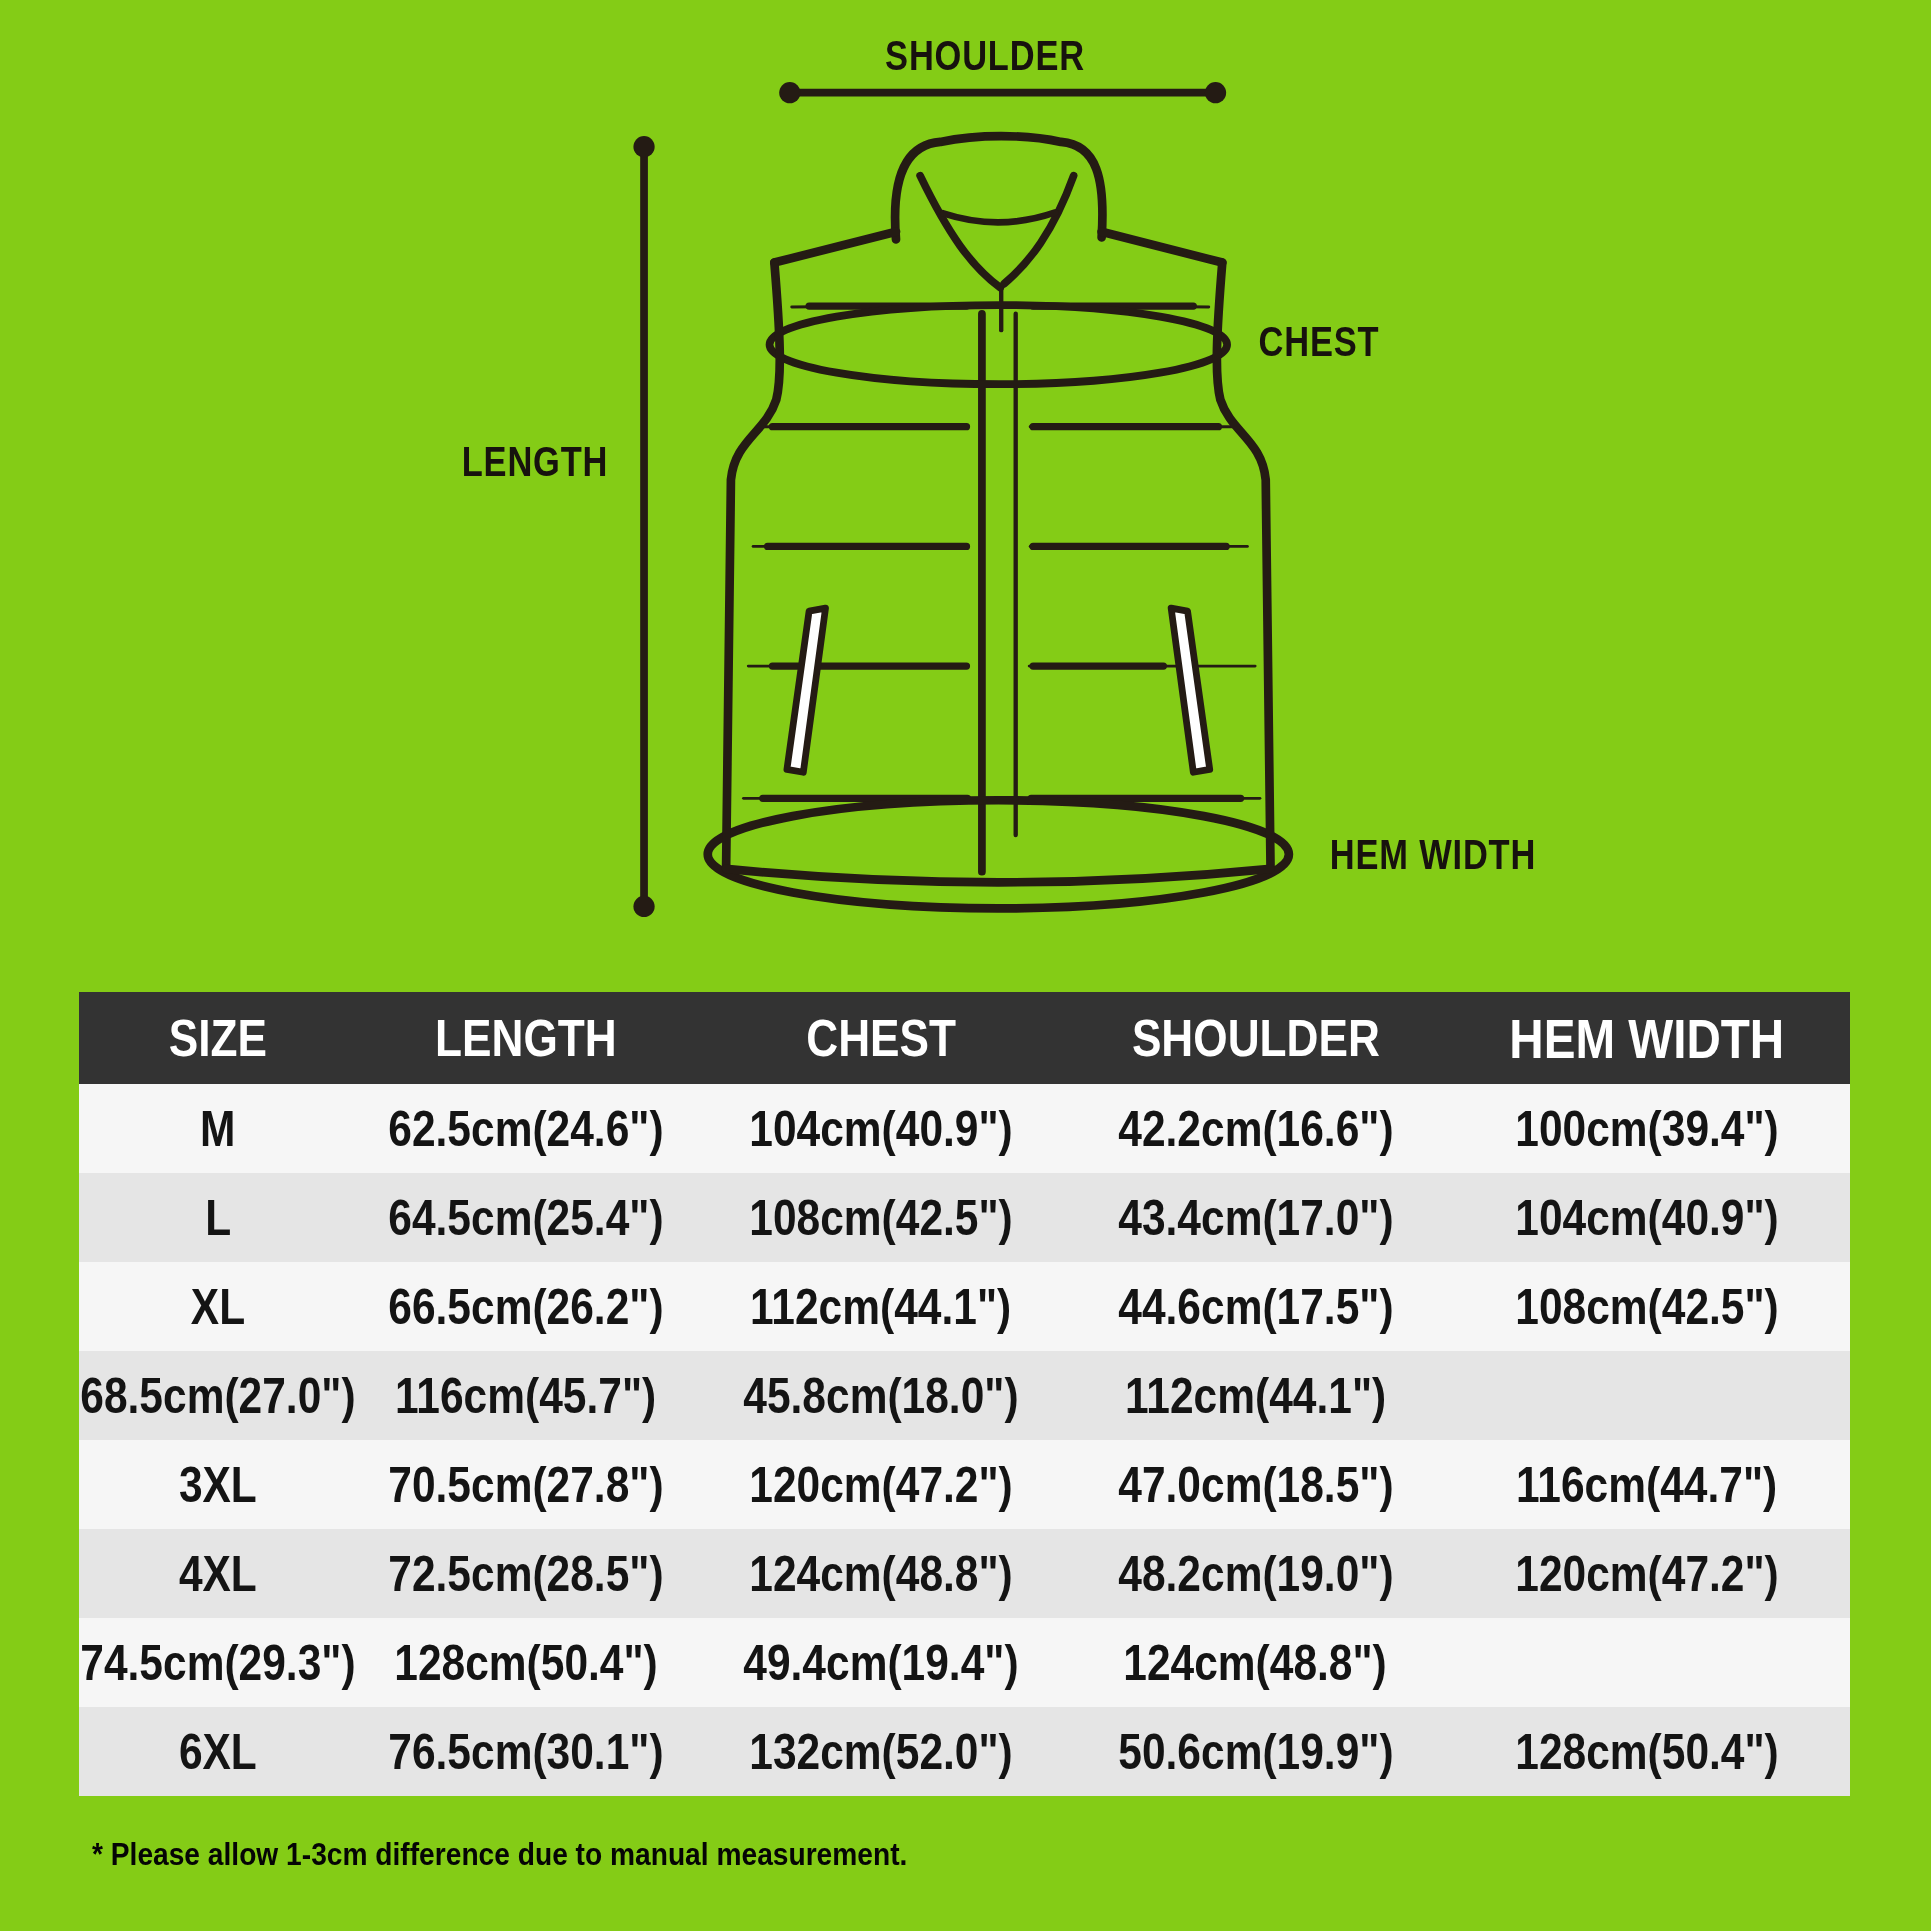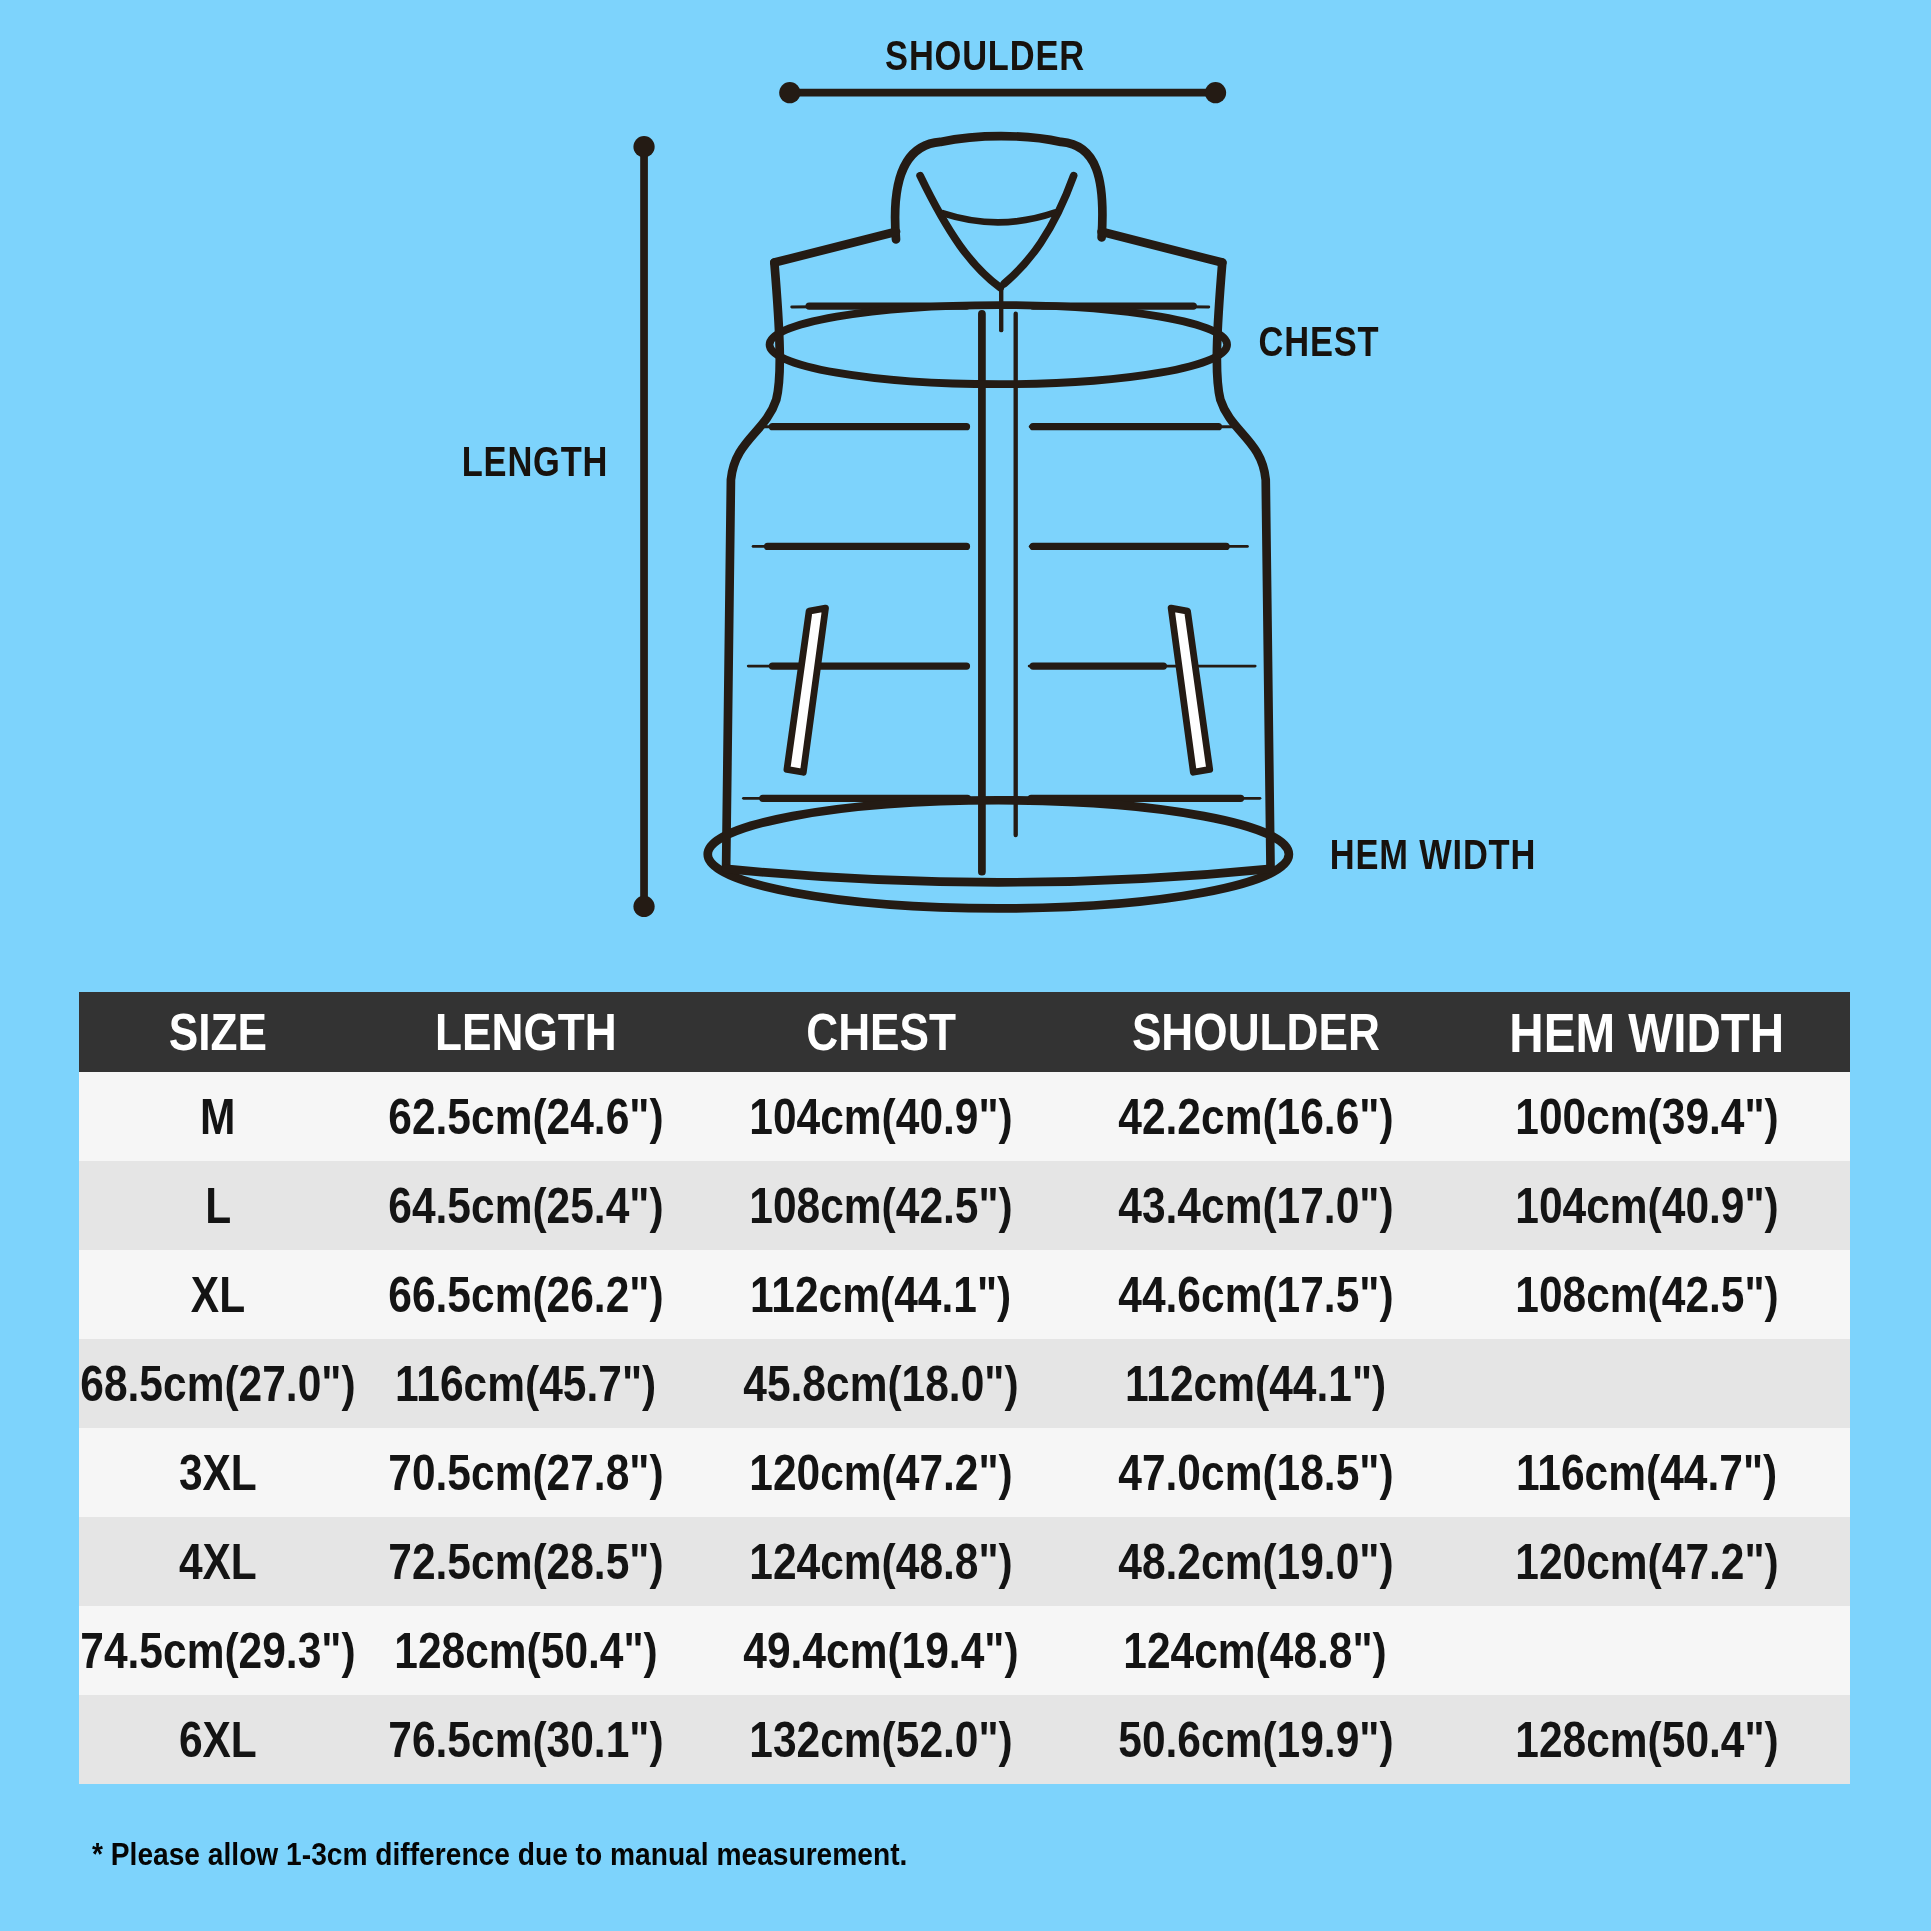--- a/index.html
+++ b/index.html
@@ -1,38 +1,38 @@
 <!DOCTYPE html>
 <html><head>
 <meta charset="utf-8">
 <style>
   html,body{margin:0;padding:0;background:#ffffff;}
   .stage{
-    position:relative;width:1931px;height:1931px;background:#7dd3fc;overflow:hidden;
+    position:relative;width:1931px;height:1931px;background:#84cc16;overflow:hidden;
     font-family:"Liberation Sans", sans-serif;color:#1a1a1a;
   }
   
   .diagram-svg{position:absolute;left:0;top:0;}
   .diag-label{
     position:absolute;transform:translate(-50%,-50%) scaleX(0.82);
     font-weight:700;font-size:42px;letter-spacing:1px;color:#17120e;white-space:nowrap;
   }
   #label-shoulder{left:985px;top:56px;}
   #label-length{left:535px;top:462px;}
   #label-chest{left:1319px;top:342px;}
   #label-hem-width{left:1433px;top:855px;}
   
   .size-table{
     position:absolute;left:79px;top:992px;width:1771px;
   }
   .t-row{
     display:grid;grid-template-columns:278px 338px 372px 377px 406px;
     align-items:center;justify-items:center;
   }
-  .t-head{height:80px;background:#333333;color:#ffffff;}
+  .t-head{height:92px;background:#333333;color:#ffffff;}
   .t-head .cell span{font-size:52px;}
   .t-head .cell.big span{font-size:56px;}
   .t-body .t-row{height:89px;}
   .t-body .t-row:nth-child(odd){background:#f6f6f6;}
   .t-body .t-row:nth-child(even){background:#e5e5e5;}
   .cell{display:flex;align-items:center;justify-content:center;width:100%;height:100%;}
   .cell span{
     display:inline-block;transform:scaleX(0.85);transform-origin:center;
     font-weight:700;font-size:50px;white-space:nowrap;color:#141414;
   }

